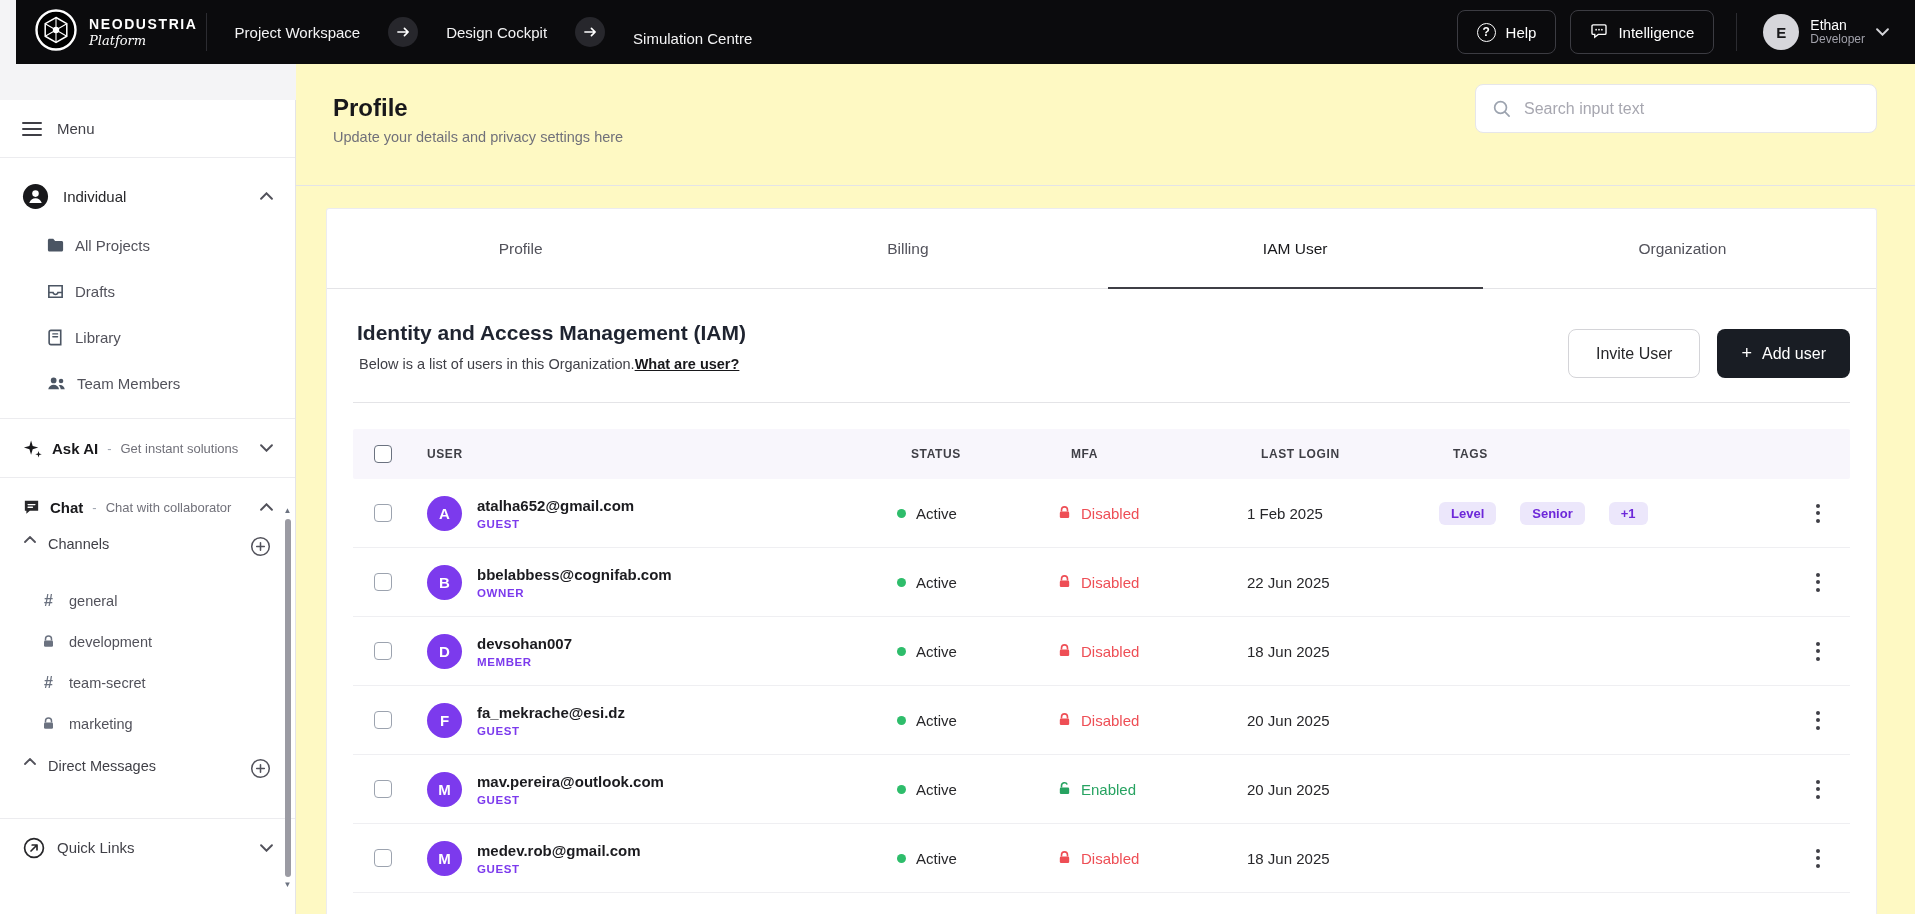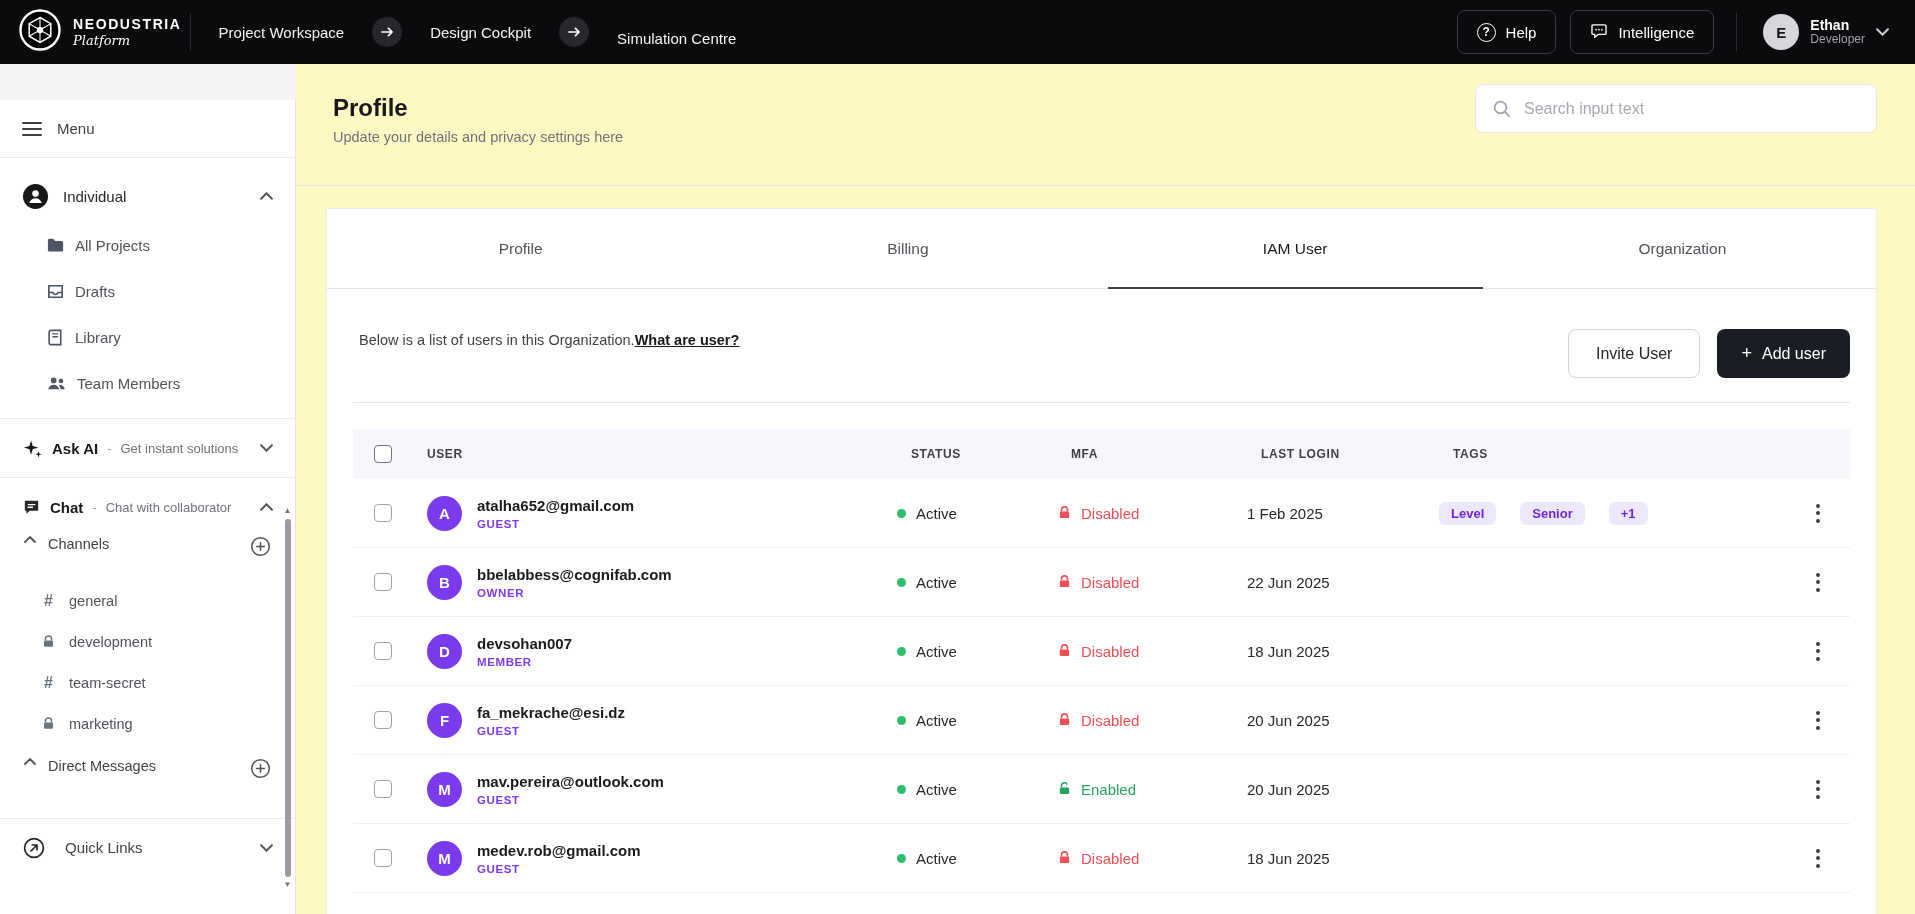--- a/index.html
+++ b/index.html
@@ -5,21 +5,21 @@
   * { box-sizing: border-box; margin: 0; padding: 0; }
   html,body { width:1915px; height:914px; overflow:hidden; }
   body {
     font-family: "Liberation Sans", "DejaVu Sans", sans-serif;
     background:#f4f4f6; color:#27272a; position:relative;
   }
   [data-interactable="true"] { cursor:pointer; }
 
   
   .topbar {
-    position:fixed; top:0; left:0; right:0; height:64px; background:#0b0b0d;
+    position:fixed; top:0; left:16px; right:0; height:64px; background:#0b0b0d;
     display:flex; align-items:center; padding:0 26px 0 18px; z-index:50;
   }
   .brand { display:flex; align-items:center; gap:11px; min-width:160px; }
   .brand-text { display:flex; flex-direction:column; line-height:1.05; }
   .brand-name { color:#fff; font-size:14px; font-weight:700; letter-spacing:1.6px; }
   .brand-tagline { color:#fff; font-family:"DejaVu Serif", serif; font-style:italic; font-size:13px; margin-top:2px; }
   .vdiv { width:1px; height:38px; background:#2c2c31; margin:0 8px; flex:none; }
   .topnav { display:flex; align-items:flex-end; margin-left:14px; }
   .nav-item { display:flex; align-items:center; }
   .nav-label { color:#f4f4f5; font-size:15px; padding:0 6px; }
@@ -37,21 +37,21 @@
   .qcircle {
     width:19px; height:19px; border:1.6px solid #fff; border-radius:50%;
     display:flex; align-items:center; justify-content:center; font-size:12px; font-weight:700; color:#fff;
   }
   .user-chip { display:flex; align-items:center; gap:11px; padding-left:4px; }
   .user-avatar {
     width:36px; height:36px; border-radius:50%; background:#d6d6db; color:#18181b;
     display:flex; align-items:center; justify-content:center; font-size:15px; font-weight:700;
   }
   .user-meta-top { display:flex; flex-direction:column; line-height:1.15; }
-  .user-name { color:#fff; font-size:14px; font-weight:700; }
+  .user-name { color:#fff; font-size:14px; font-weight:400; }
   .user-role { color:#a1a1aa; font-size:12px; }
   .chev { flex:none; }
   .chev.up { transform:rotate(180deg); }
 
   
   .sidebar {
     position:fixed; top:64px; left:0; bottom:0; width:296px; background:#fff;
     border-right:1px solid #e4e4e7; display:flex; flex-direction:column; z-index:40;margin-top:36px;
   }
   .menu-row { height:58px; display:flex; align-items:center; gap:15px; padding:0 22px; border-bottom:1px solid #ececef; flex:none; }
@@ -71,21 +71,21 @@
   .ai-row .label, .chat-row .label { font-size:15px; font-weight:700; color:#18181b; }
   .sub-dash { color:#9ca3af; font-size:13px; }
   .sub-text { color:#71717a; font-size:13px; }
   .group-head { height:44px; display:flex; align-items:flex-start; gap:12px; padding:0 24px; }
   .group-head .label { font-size:14.5px; color:#3f3f46; }
   .chan-item { height:41px; display:flex; align-items:center; gap:12px; padding:0 22px 0 40px; font-size:14.5px; color:#52525b; }
   .chan-item .glyph { display:none; width:17px; justify-content:center; }
   .chan-item[data-state="hash"] .hash-glyph { display:flex; }
   .chan-item[data-state="lock"] .lock-glyph { display:flex; }
   .hash-glyph { color:#6b7280; font-weight:700; font-size:16px; }
-  .ql-row { height:58px; border-top:1px solid #ececef; display:flex; align-items:center; gap:19px; padding:0 22px; margin-top:16px; }
+  .ql-row { height:58px; border-top:1px solid #ececef; display:flex; align-items:center; gap:11px; padding:0 22px; margin-top:16px; }
   .ql-row .label { font-size:15px; color:#3f3f46; }
   .side-scrollbar {
     position:absolute; right:2px; top:406px; height:384px; width:11px;
     display:flex; flex-direction:column; align-items:center;
   }
   .sb-arrow { font-size:8px; color:#6b7280; line-height:10px; }
   .sb-thumb { flex:1; width:6px; background:#9b9ba3; border-radius:3px; margin:3px 0; }
 
   
   .main { position:fixed; top:64px; left:296px; right:0; bottom:0; background:#fef9c3; overflow:hidden; }
@@ -424,20 +424,21 @@
           <span data-interactable="false">IAM User</span>
         </button>
 
         <button class="tab" data-interactable="true" data-state="undefined">
           <span data-interactable="false">Organization</span>
         </button>
       </div>
 
     <div class="iam-head" data-interactable="false">
       <div>
+        <div class="iam-title" data-interactable="false">Identity and Access Management (IAM)</div>
         <div class="iam-sub" data-interactable="false">
           <span data-interactable="false">Below is a list of users in this Organization.</span><span class="iam-link" data-interactable="true">What are user?</span>
         </div>
       </div>
       <div class="iam-actions" data-interactable="false">
         <button class="btn-invite" data-interactable="true">Invite User</button>
         <button class="btn-add" data-interactable="true">
           <span class="plus" data-interactable="false">+</span>
           <span data-interactable="false">Add user</span>
         </button>

